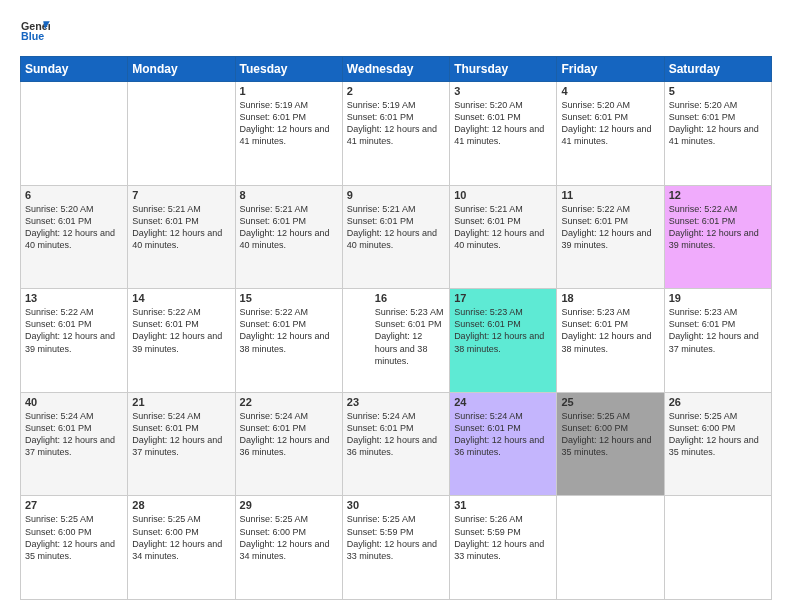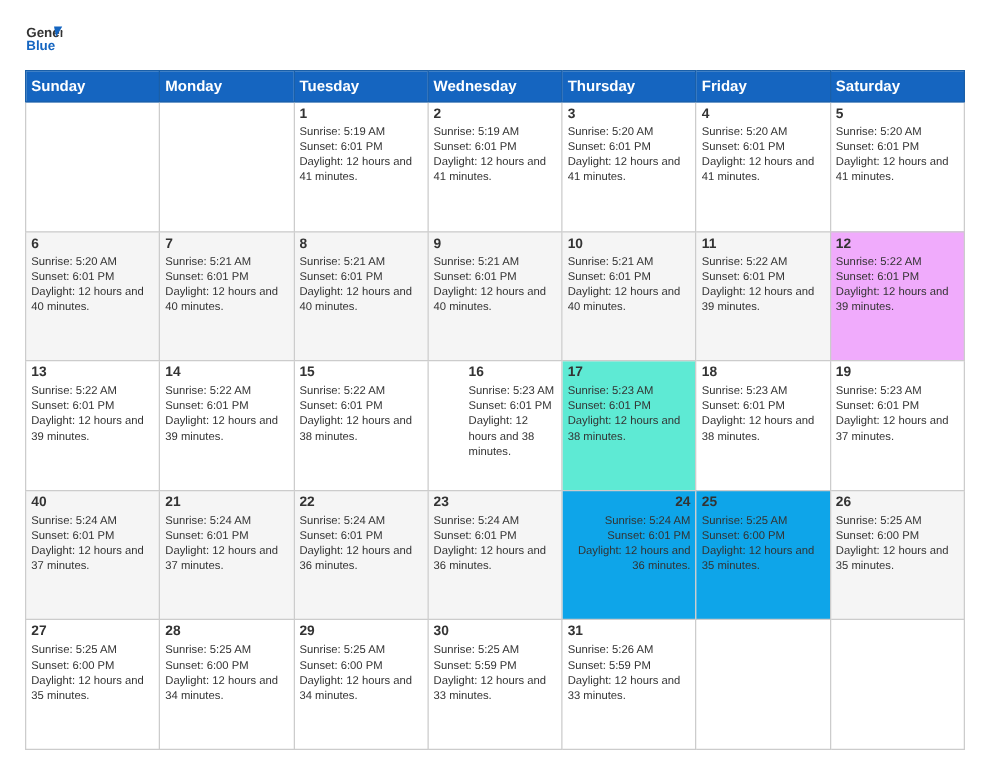--- a/index.html
+++ b/index.html
@@ -217,25 +217,25 @@
             <div class="cell-text">Sunrise: 5:24 AM<br>Sunset: 6:01 PM<br>Daylight: 12 hours and 37 minutes.</div>
           </td>
           <td style="background: rgb(245, 245, 245);">
             <span class="day-num">22</span>
             <div class="cell-text">Sunrise: 5:24 AM<br>Sunset: 6:01 PM<br>Daylight: 12 hours and 36 minutes.</div>
           </td>
           <td style="background: rgb(245, 245, 245);">
             <span class="day-num">23</span>
             <div class="cell-text">Sunrise: 5:24 AM<br>Sunset: 6:01 PM<br>Daylight: 12 hours and 36 minutes.</div>
           </td>
-          <td style="background: #0ea5e9; text-align: right;">
+          <td style="background: #c4b5fd;">
             <span class="day-num">24</span>
             <div class="cell-text">Sunrise: 5:24 AM<br>Sunset: 6:01 PM<br>Daylight: 12 hours and 36 minutes.</div>
           </td>
-          <td style="background: #0ea5e9;">
+          <td style="background: #a3a3a3;">
             <span class="day-num">25</span>
             <div class="cell-text">Sunrise: 5:25 AM<br>Sunset: 6:00 PM<br>Daylight: 12 hours and 35 minutes.</div>
           </td>
           <td style="background: rgb(245, 245, 245); margin-left: 44px;">
             <span class="day-num">26</span>
             <div class="cell-text">Sunrise: 5:25 AM<br>Sunset: 6:00 PM<br>Daylight: 12 hours and 35 minutes.</div>
           </td>
         </tr>
         <tr>
           <td style="background: rgb(255, 255, 255);">

